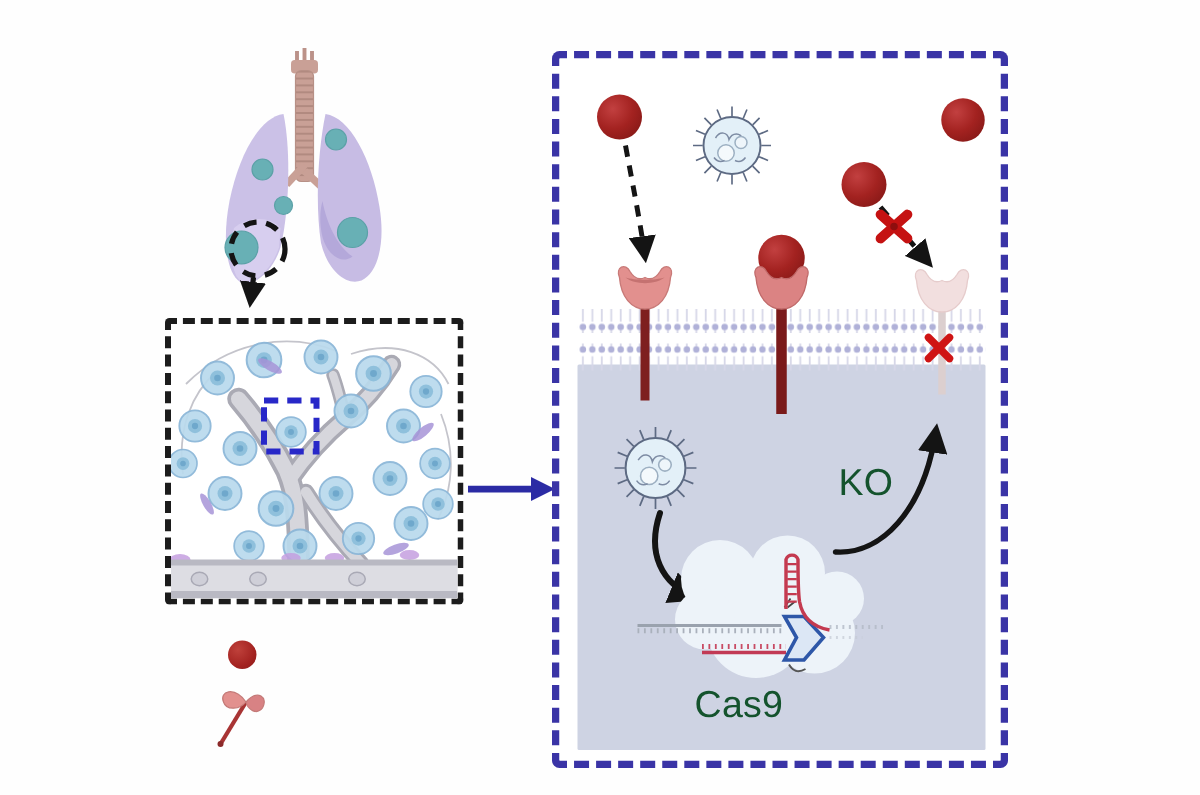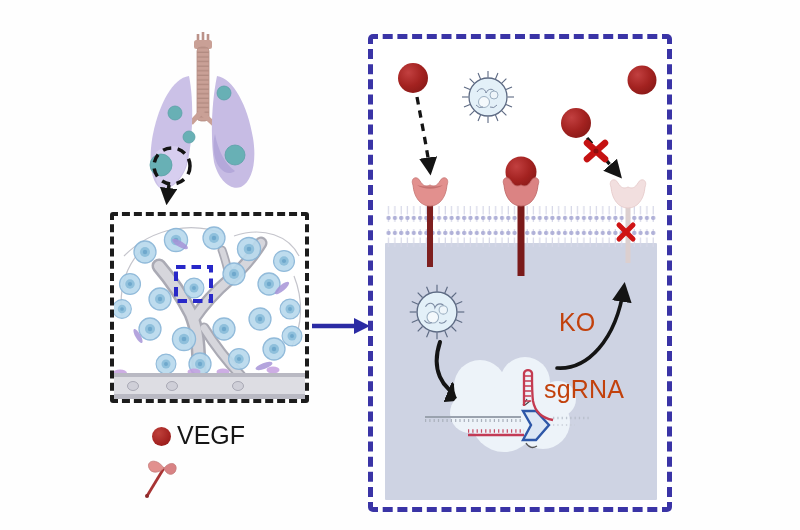--- a/index.html
+++ b/index.html
@@ -7,21 +7,21 @@
           font-family:"Liberation Sans",sans-serif;color:#1b1b1b;}
   .abs{position:absolute;}
   
   .tumor-box{left:110px;top:212px;width:191px;height:183px;border:4px dashed #1c1c1c;
              border-radius:3px;background:#fff;}
   
   .panel{left:368px;top:34px;width:294px;height:468px;border:5px dashed #3a34a6;
          border-radius:5px;background:#fff;}
   .cell-bg{left:12px;top:204px;width:272px;height:257px;background:#ced3e3;border-radius:1px;}
   .panel-art{left:0;top:0;width:294px;height:468px;z-index:2;}
-  .lbl{position:absolute;z-index:3;font-size:25px;letter-spacing:0.2px;color:#c2410c;}
+  .lbl{position:absolute;z-index:3;font-size:25px;letter-spacing:0.2px;color:#14532d;}
   .lbl-ko{left:186px;top:269px;}
   .lbl-sgrna{left:171px;top:336px;}
   .lbl-cas9{left:90px;top:417px;}
   
   .legend-dot{left:152px;top:427px;width:19px;height:19px;border-radius:50%;
               background:radial-gradient(circle at 35% 32%,#bf413b,#a32220 62%,#891a18);}
   .legend-label{position:absolute;font-size:25px;color:#161616;}
   .legend-label.vegf{left:177px;top:421px;}
   .legend-label.vegfr2{left:181px;top:458px;}
 </style>
@@ -142,21 +142,20 @@
       <rect x="62" y="51" width="35" height="34" fill="none" stroke="#2828c8" stroke-width="4" stroke-dasharray="9.5 6"></rect>
     </svg>
   </div>
 
   <svg class="abs" style="left:310px;top:314px;" width="62" height="24" viewBox="0 0 62 24">
     <line x1="2" y1="12" x2="45" y2="12" stroke="#2b2ba4" stroke-width="4.5"></line>
     <polygon points="44,4 60,12 44,20" fill="#2b2ba4"></polygon>
   </svg>
 
   <div class="abs legend-dot"></div>
-  <div class="legend-label vegf">VEGF</div>
   <svg class="abs" style="left:140px;top:455px;" width="40" height="44" viewBox="0 0 40 44">
     <line x1="7" y1="41" x2="24" y2="13" stroke="#a83434" stroke-width="2.8"></line>
     <path d="M24,13 C16,2 6,6 9,13 C11,19 20,18 24,13 Z" fill="#e2908e" stroke="#c47a78" stroke-width="0.8"></path>
     <path d="M24,13 C32,4 39,10 35,17 C31,22 25,18 24,13 Z" fill="#d88284" stroke="#c47a78" stroke-width="0.8"></path>
     <circle cx="7" cy="41" r="2" fill="#8c2a2a"></circle>
   </svg>
 
   <div class="abs panel">
     <div class="abs cell-bg"></div>
 
@@ -278,16 +277,16 @@
             <line x1="-3.2" y1="28" x2="3.2" y2="28"></line>
               <line x1="-3.2" y1="33" x2="3.2" y2="33"></line>
           </g>
         </g>
       </g>
 
       <path d="M184,329 C214,331 243,302 251,248" fill="none" stroke="#141414" stroke-width="3.6" stroke-linecap="round" marker-end="url(#mA)"></path>
     </svg>
 
     <div class="lbl lbl-ko">KO</div>
-    <div class="lbl lbl-sgrna">sgRNA</div>
+    <div class="lbl lbl-cas9">Cas9</div>
   </div>
 
 </div>
 
 </body></html>

